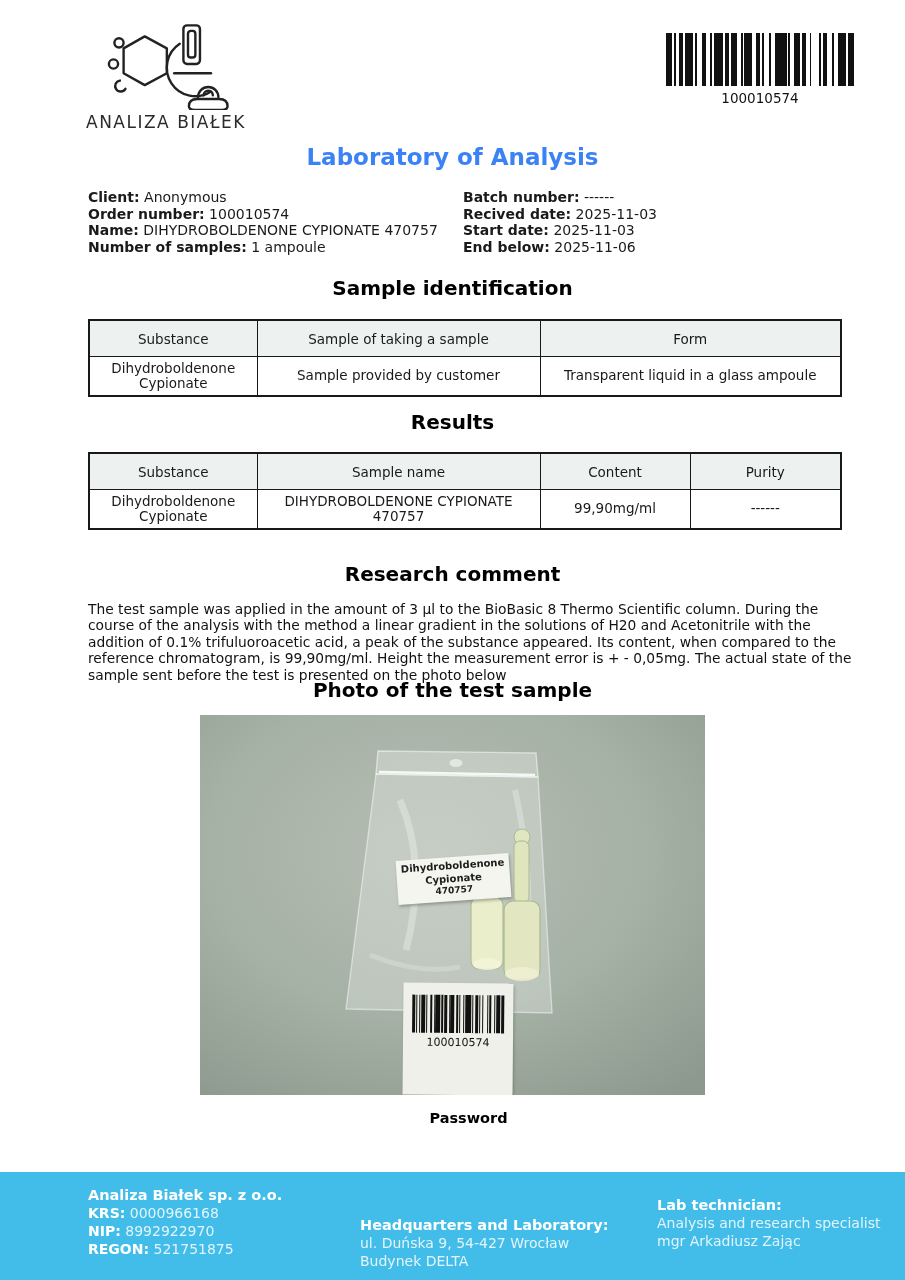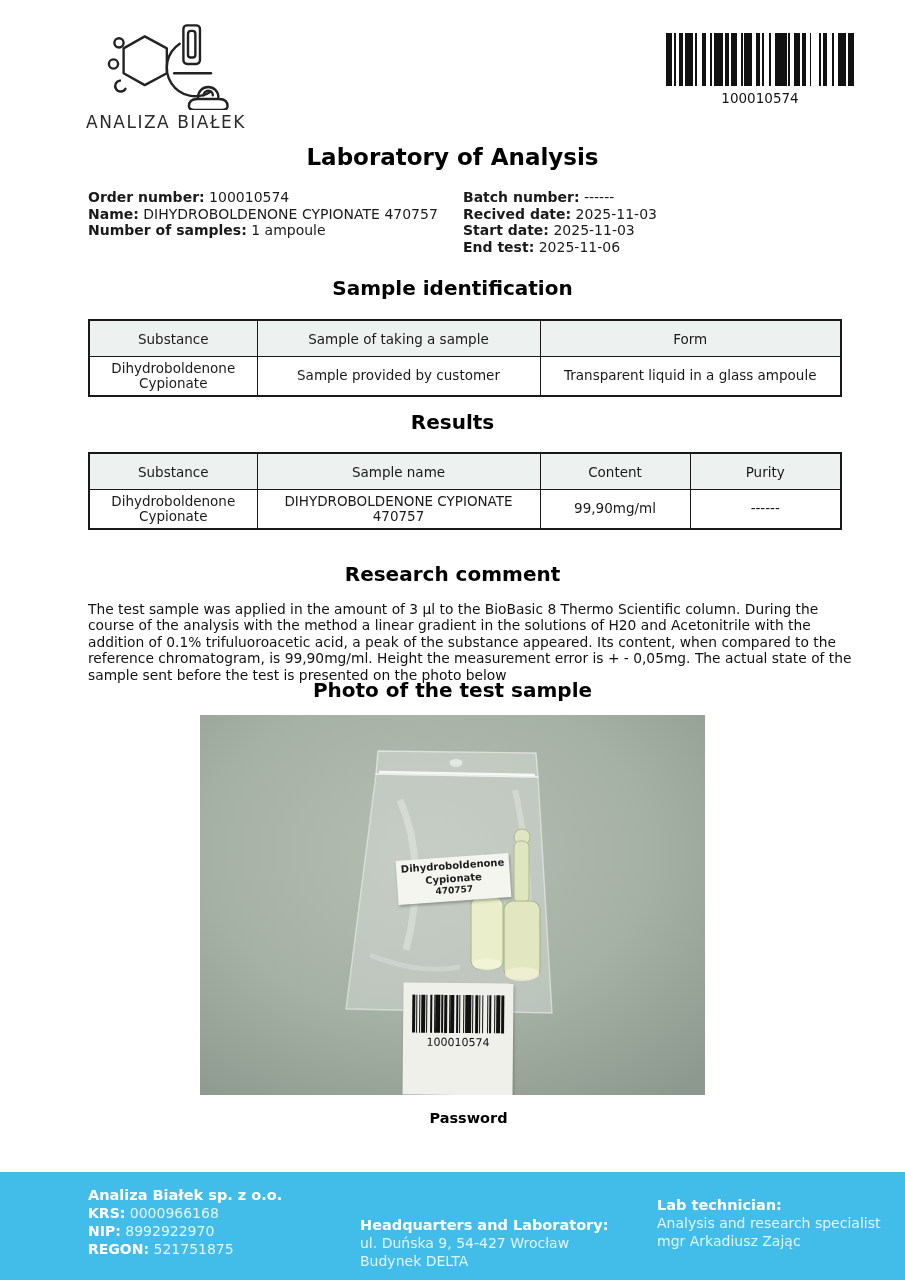--- a/index.html
+++ b/index.html
@@ -11,21 +11,21 @@
   .logo-icon{display:block;margin:0 auto;}
   .brand-name{margin-top:2px;font-size:17px;letter-spacing:1.5px;color:#2b2b2b;white-space:nowrap;}
 
   .top-barcode{position:absolute;left:666px;top:33px;width:188px;}
   .barcode-bars{display:flex;width:100%;height:53px;}
   .barcode-bars span{height:100%;}
   .top-barcode .bc-number{margin-top:4px;text-align:center;font-size:13.5px;color:#111;}
 
   
   .doc-title{position:absolute;left:0;top:144px;width:100%;text-align:center;
-             font-size:23px;font-weight:bold;color:#000000;}
+             font-size:23px;font-weight:bold;color:#3b82f6;}
   .info-col{position:absolute;top:189px;font-size:14px;line-height:16.5px;}
   .info-left{left:88px;}
   .info-right{left:463px;}
   .info-line b{font-weight:bold;}
   .info-line span.val{font-weight:normal;}
 
   
   .section-heading{position:absolute;left:0;width:100%;text-align:center;
                    font-size:20px;font-weight:bold;color:#000000;}
   .h-sample{top:276px;}
@@ -152,29 +152,30 @@
         <span style="width: 4.08163%; background: rgb(17, 17, 17);"></span>
         <span style="width: 1.02041%; background: transparent;"></span>
         <span style="width: 3.06122%; background: rgb(17, 17, 17);"></span>
       </div>
     <div class="bc-number">100010574</div>
   </div>
 
   <div class="doc-title">Laboratory of Analysis</div>
 
   <div class="info-col info-left">
+    <div class="info-line"><b>Client:</b> <span class="val">Anonymous</span></div>
     <div class="info-line"><b>Order number:</b> <span class="val">100010574</span></div>
     <div class="info-line"><b>Name:</b> <span class="val">DIHYDROBOLDENONE CYPIONATE 470757</span></div>
     <div class="info-line"><b>Number of samples:</b> <span class="val">1 ampoule</span></div>
   </div>
   <div class="info-col info-right">
     <div class="info-line"><b>Batch number:</b> <span class="val">------</span></div>
     <div class="info-line"><b>Recived date:</b> <span class="val">2025-11-03</span></div>
     <div class="info-line"><b>Start date:</b> <span class="val">2025-11-03</span></div>
-    <div class="info-line"><b>End test:</b> <span class="val">2025-11-06</span></div>
+    <div class="info-line"><b>End below:</b> <span class="val">2025-11-06</span></div>
   </div>
 
   <div class="section-heading h-sample">Sample identification</div>
   <table class="lab t-sample">
     <colgroup>
         <col style="width:168px">
         <col style="width:283px">
         <col style="width:301px">
       </colgroup>
     <tbody>

